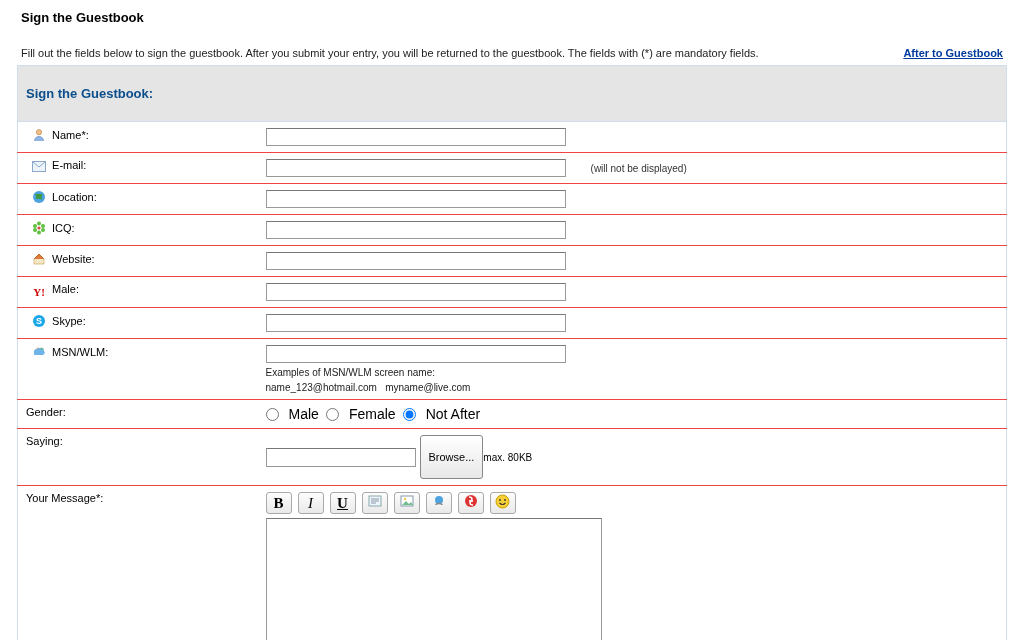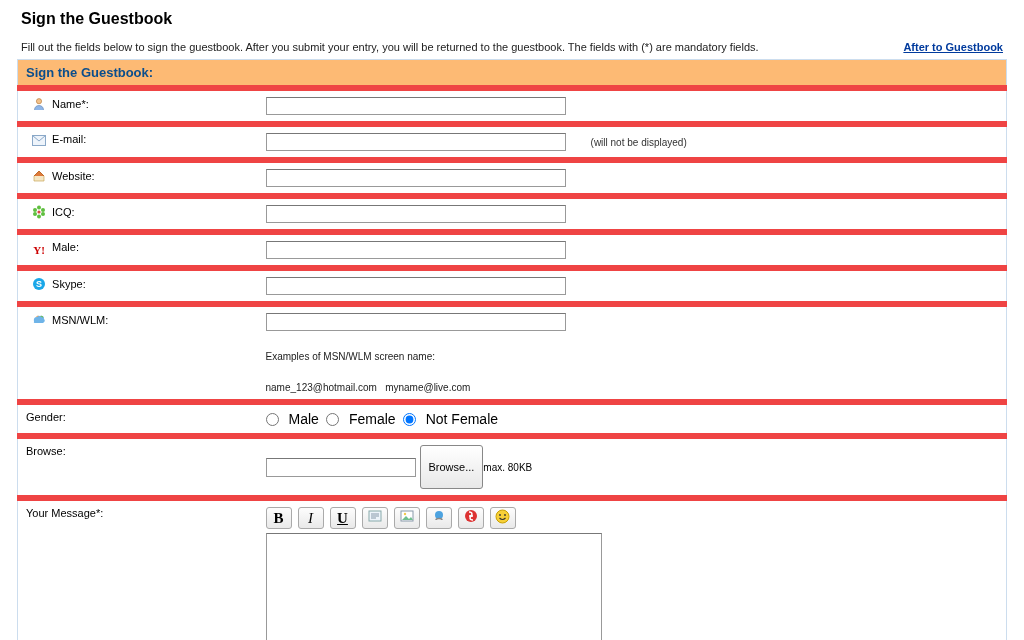--- a/index.html
+++ b/index.html
@@ -11,22 +11,22 @@
     background: #fff;
     color: #000;
   }
   .container {
     width: 990px;
     margin: 0 auto;
     padding-top: 10px;
   }
   .page-title {
     font-weight: bold;
-    font-size: 16px;
-    margin-bottom: 13px;
+    font-size: 13px;
+    margin-bottom: 22px;
     padding-left: 4px;
   }
   .subtitle-row {
     display: flex;
     justify-content: space-between;
     align-items: flex-start;
     margin-bottom: 6px;
     padding-left: 4px;
     padding-right: 4px;
     gap: 20px;
@@ -40,29 +40,29 @@
     font-weight: bold;
     text-decoration: underline;
     font-size: 11px;
   }
   .form-table {
     width: 100%;
     border-collapse: collapse;
     border: 1px solid #cde;
   }
   .section-header {
-    background: #fdba74;
+    background: #e5e5e5;
     font-weight: bold;
     color: #0B4E8C;
     font-size: 13px;
-    padding: 5px 8px;
+    padding: 20px 8px;
     border: 1px solid #cde;
   }
   .form-row td {
-    border-top: 6px solid #ef4444;
+    border-top: 1px solid #ef4444;
     padding: 6px 8px;
     vertical-align: top;
   }
   .label-cell {
     width: 240px;
     font-size: 11px;
     color: #000;
   }
   .label-cell.indent {
     padding-left: 14px;
@@ -80,21 +80,21 @@
     padding: 0 2px;
   }
   .hint {
     font-size: 10px;
     color: #333;
     margin-left: 22px;
   }
   .example {
     font-size: 10px;
     color: #222;
-    margin-top: 20px;
+    margin-top: 4px;
   }
   .radio-group label {
     font-size: 14px;
     margin-right: 4px;
     vertical-align: middle;
     padding-left: 8px;
   }
   .radio-group input { vertical-align: middle; margin: 0 2px 0 0; }
   .file-wrap {
     display: inline-flex;
@@ -201,30 +201,29 @@
               </svg>
         </span>
         <span>E-mail:</span>
       </td>
       <td class="field-cell">
         <input class="text-input" type="text" value="" style="">
         <span class="hint">(will not be displayed)</span>
       </td>
     </tr>
 
-
-    <tr class="form-row">
-      <td class="label-cell indent">
-        <span class="ico">
-          <svg width="14" height="14" viewBox="0 0 14 14">
-                <path d="M2 7 L7 2 L12 7 L12 12 L2 12 Z" fill="#f5e6c4" stroke="#c9a85a" stroke-width="0.7"></path>
-                <path d="M2 7 L7 2 L12 7" fill="#dd7a3a" stroke="#b35515" stroke-width="0.7"></path>
-              </svg>
-        </span>
-        <span>Website:</span>
+    <tr class="form-row">
+      <td class="label-cell indent">
+        <span class="ico">
+          <svg width="14" height="14" viewBox="0 0 14 14">
+                <circle cx="7" cy="7" r="6" fill="#4da3e0"></circle>
+                <path d="M3 4 Q5 6 4 9 Q8 8 10 10 Q9 5 11 4" fill="#3f9a3f"></path>
+              </svg>
+        </span>
+        <span>Location:</span>
       </td>
       <td class="field-cell">
         <input class="text-input" type="text" value="" style="">
       </td>
     </tr>
 
     <tr class="form-row">
       <td class="label-cell indent">
         <span class="ico">
           <svg width="14" height="14" viewBox="0 0 14 14">
@@ -239,20 +238,35 @@
                 <circle cx="7" cy="7" r="1.6" fill="#d94545"></circle>
               </svg>
         </span>
         <span>ICQ:</span>
       </td>
       <td class="field-cell">
         <input class="text-input" type="text" value="" style="">
       </td>
     </tr>
 
+    <tr class="form-row">
+      <td class="label-cell indent">
+        <span class="ico">
+          <svg width="14" height="14" viewBox="0 0 14 14">
+                <path d="M2 7 L7 2 L12 7 L12 12 L2 12 Z" fill="#f5e6c4" stroke="#c9a85a" stroke-width="0.7"></path>
+                <path d="M2 7 L7 2 L12 7" fill="#dd7a3a" stroke="#b35515" stroke-width="0.7"></path>
+              </svg>
+        </span>
+        <span>Website:</span>
+      </td>
+      <td class="field-cell">
+        <input class="text-input" type="text" value="" style="">
+      </td>
+    </tr>
+
 
     <tr class="form-row">
       <td class="label-cell indent">
         <span class="ico" style="color:#c00;font-weight:bold;font-family:serif;font-size:11px;">Y!</span>
         <span>Male:</span>
       </td>
       <td class="field-cell">
         <input class="text-input" type="text" value="" style="">
       </td>
     </tr>
@@ -291,28 +305,28 @@
     </tr>
 
     <tr class="form-row">
       <td class="label-cell">
         <span>Gender:</span>
       </td>
       <td class="field-cell">
         <span class="radio-group">
           <input type="radio" name="gender" style=""><label>Male</label>
           <input type="radio" name="gender" style=""><label>Female</label>
-          <input type="radio" name="gender" checked="" style=""><label>Not Female</label>
+          <input type="radio" name="gender" checked="" style=""><label>Not After</label>
         </span>
       </td>
     </tr>
 
     <tr class="form-row">
       <td class="label-cell">
-        <span>Browse:</span>
+        <span>Saying:</span>
       </td>
       <td class="field-cell">
         <span class="file-wrap">
           <span class="file-display"></span>
           <button class="browse-btn">Browse...</button>
           <span class="maxkb">max. 80KB</span>
         </span>
       </td>
     </tr>
 

